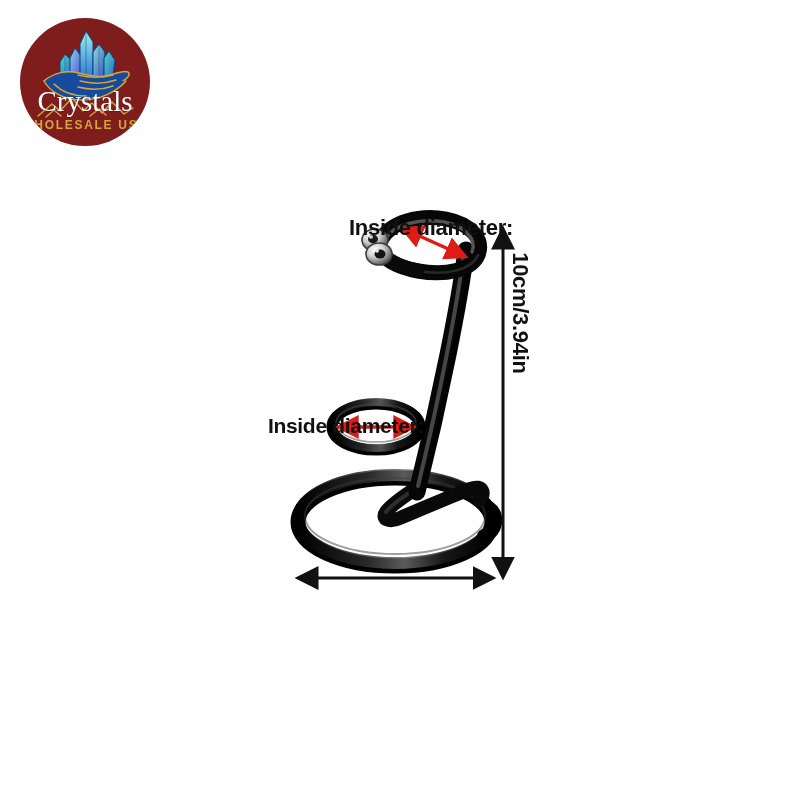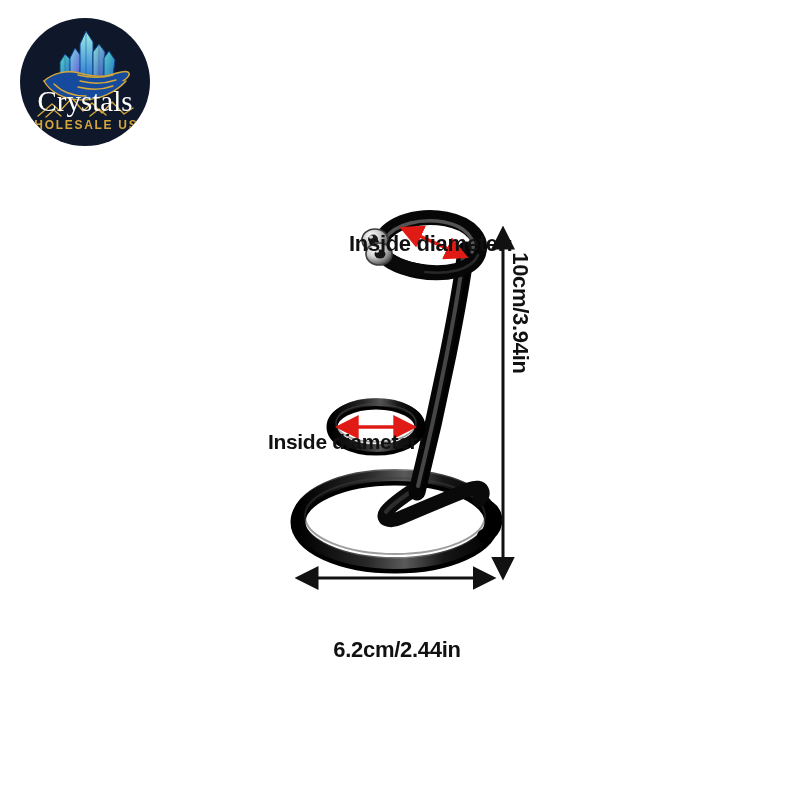--- a/index.html
+++ b/index.html
@@ -19,21 +19,21 @@
   
   .logo-wrap{
     position:absolute;
     left:20px; top:18px;
     width:130px; height:128px;
   }
   .logo-circle{
     position:absolute;
     inset:0;
     border-radius:50%;
-    background:#0f172a;
+    background:#7f1d1d;
     overflow:hidden;
   }
   .logo-svg{ position:absolute; inset:0; width:100%; height:100%; }
   .logo-name{
     position:absolute;
     left:0; right:0;
     top:68px;
     text-align:center;
     color:#ffffff;
     font-family:"Liberation Serif", serif;
@@ -66,21 +66,21 @@
   .label{
     position:absolute;
     color:#111111;
     font-family:"Liberation Sans", sans-serif;
     font-weight:700;
     text-align:center;
     line-height:1.18;
     white-space:pre;
     letter-spacing:-0.3px;
   }
-  .label .l1{ display:block;margin-top:16px; }
+  .label .l1{ display:block; }
   .label .l2{ display:block; }
 
   #label-top{
     left:336px; top:163px;
     width:190px;
     font-size:22px;
   }
   #label-mid{
     left:256px; top:364px;
     width:180px;
@@ -255,18 +255,17 @@
 
   <div class="label" id="label-top">
     <span class="l1">Inside diameter:</span>
   </div>
 
   <div class="label" id="label-mid">
     <span class="l1">Inside diameter:</span>
   </div>
 
   <div class="label" id="label-base">
-    <span class="l2">6.2cm/2.44in</span>
   </div>
 
   <div class="label" id="label-height">10cm/3.94in</div>
 
 </div>
 
 </body></html>

